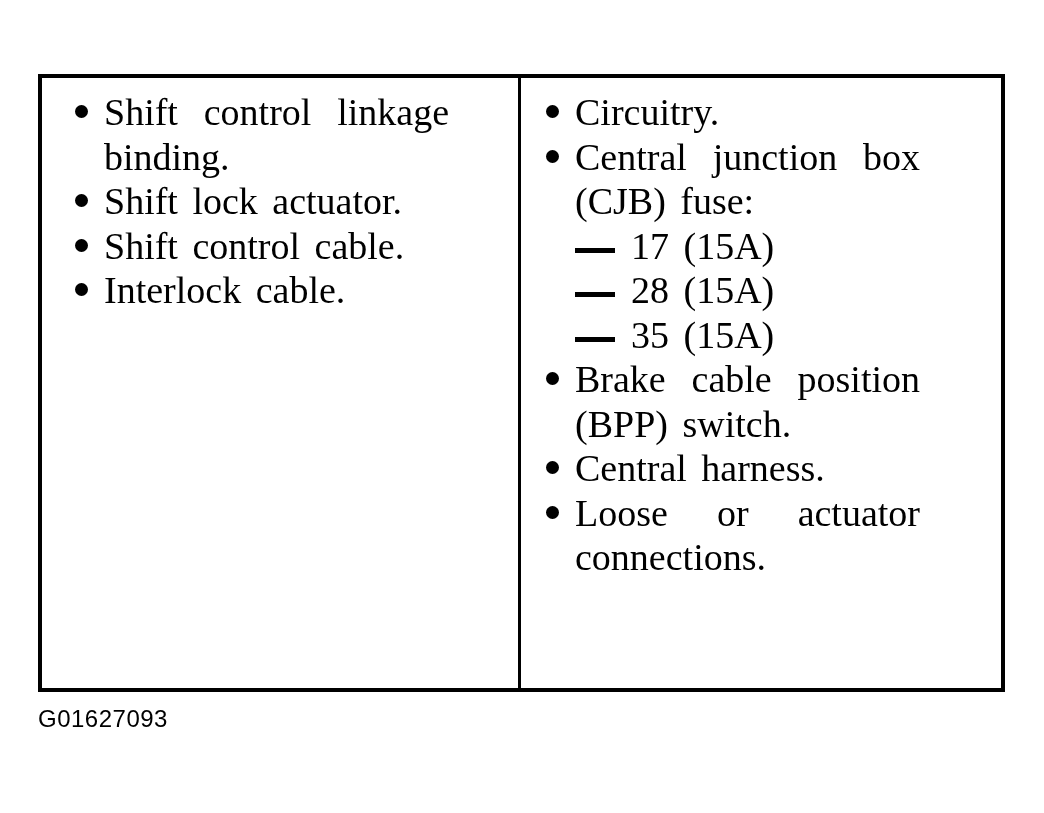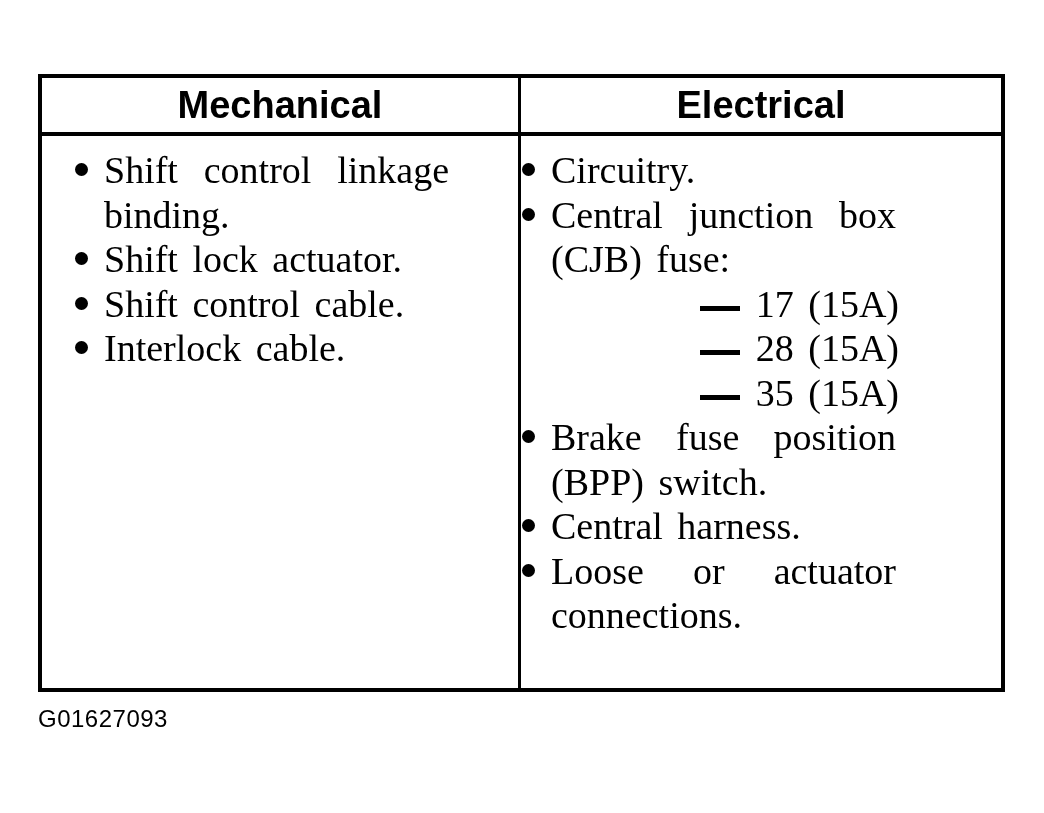--- a/index.html
+++ b/index.html
@@ -37,21 +37,21 @@
   .header-cell {
     font-family: "Liberation Sans", sans-serif;
     font-weight: bold;
     font-size: 38px;
     line-height: 54px;
     text-align: center;
   }
   .body-row { display: flex; flex: 1; min-height: 0; }
   .body-cell { padding-top: 12px; }
   .body-cell.cell-left  { padding-left: 32px; }
-  .body-cell.cell-right { }
+  .body-cell.cell-right { padding-left: 24px; }
   ul.cause-list {
     list-style: none;
     font-size: 38px;
     line-height: 44.5px;
     word-spacing: 5px;
   }
   li.cause-item {
     position: relative;
     padding-left: 30px;
     width: 378px;
@@ -64,21 +64,21 @@
     width: 13px;
     height: 13px;
     border-radius: 50%;
     background: #000;
   }
   .cause-text {
     display: block;
     width: 345px;
     text-align: justify;
   }
-  .sub-item { white-space: nowrap; text-align: right; }
+  .sub-item { white-space: nowrap; }
   .dash-marker {
     display: inline-block;
     width: 40px;
     height: 5px;
     background: #000;
     vertical-align: 6px;
     margin-right: 16px;
   }
   .figure-id {
     position: absolute;
@@ -88,24 +88,20 @@
     font-size: 24px;
     letter-spacing: 0.5px;
     color: #000;
     text-align: right;
   }
 </style>
 </head>
 <body>
 
 <div class="diag-table">
-  <div class="header-row">
-    <div class="header-cell cell-left">Mechanical</div>
-    <div class="header-cell cell-right">Electrical</div>
-  </div>
   <div class="body-row">
     <div class="body-cell cell-left">
       <ul class="cause-list">
           <li class="cause-item">
             <span class="cause-text">Shift control linkage binding.</span>
           </li>
           <li class="cause-item">
             <span class="cause-text">Shift lock actuator.</span>
           </li>
           <li class="cause-item">
@@ -121,21 +117,21 @@
           <li class="cause-item">
             <span class="cause-text">Circuitry.</span>
           </li>
           <li class="cause-item">
             <span class="cause-text">Central junction box (CJB) fuse:</span>
             <div class="sub-item"><span class="dash-marker"></span>17 (15A)</div>
             <div class="sub-item"><span class="dash-marker"></span>28 (15A)</div>
             <div class="sub-item"><span class="dash-marker"></span>35 (15A)</div>
           </li>
           <li class="cause-item">
-            <span class="cause-text">Brake fuse position (BPP) switch.</span>
+            <span class="cause-text">Brake cable position (BPP) switch.</span>
           </li>
           <li class="cause-item">
             <span class="cause-text">Central harness.</span>
           </li>
           <li class="cause-item">
             <span class="cause-text">Loose or actuator connections.</span>
           </li>
         </ul>
     </div>
   </div>

